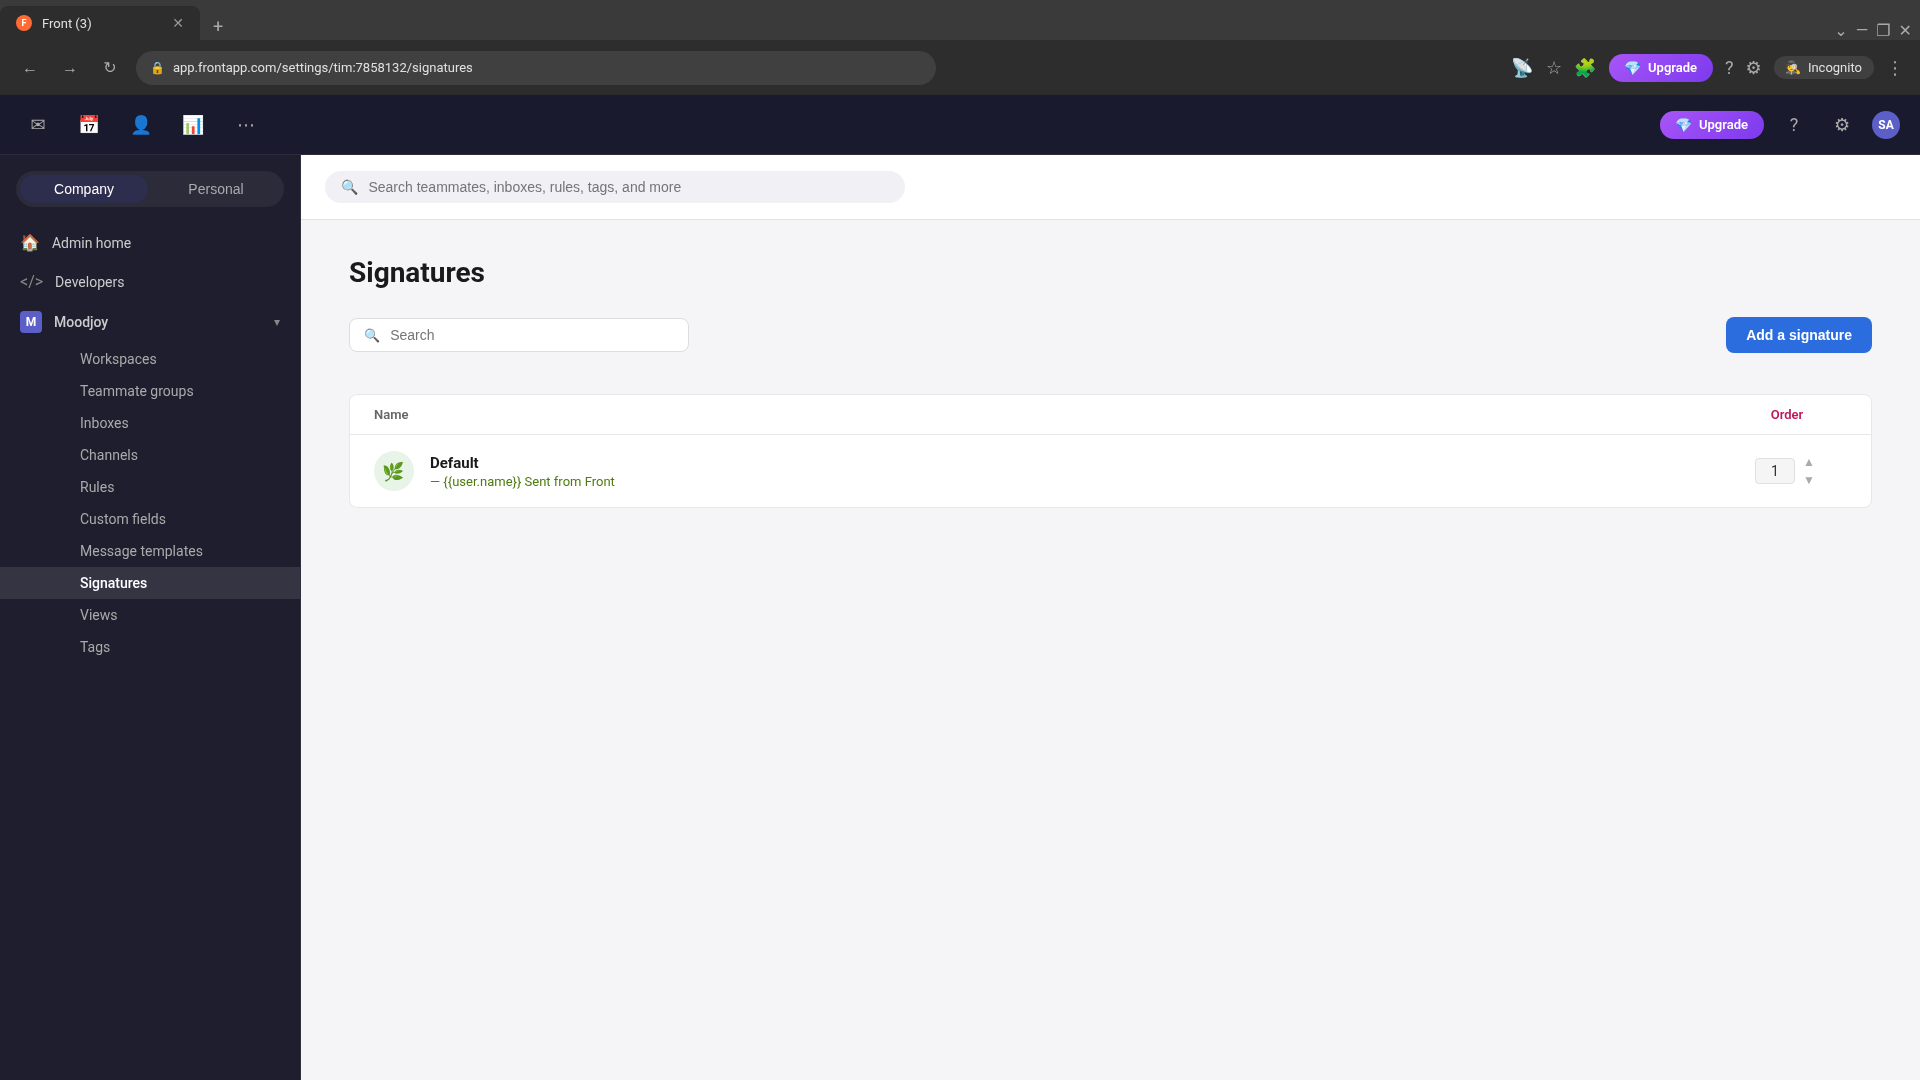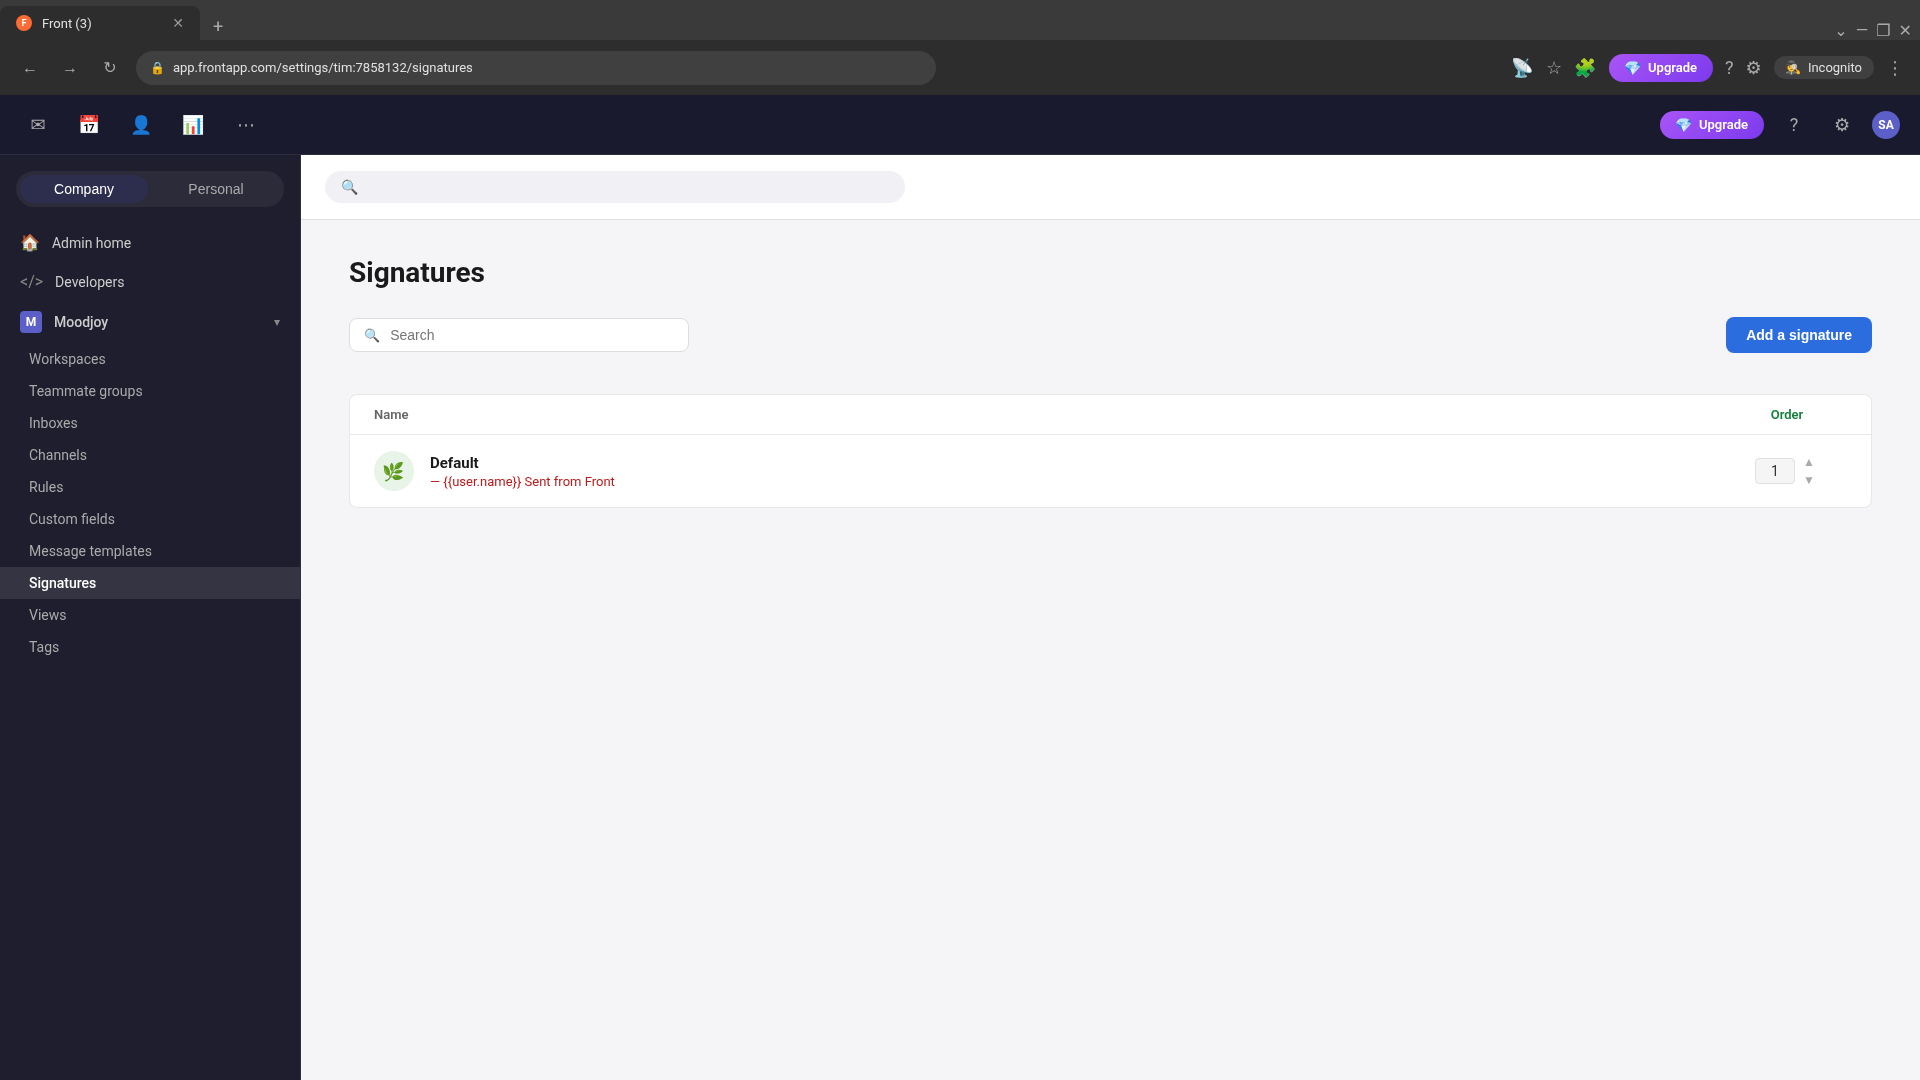--- a/index.html
+++ b/index.html
@@ -46,21 +46,21 @@
 
     .company-toggle { display: flex; margin: 16px; gap: 4px; background: rgba(255,255,255,0.06); border-radius: 20px; padding: 4px; }
     .toggle-btn { flex: 1; padding: 6px 16px; border-radius: 16px; font-size: 14px; font-weight: 500; cursor: pointer; text-align: center; border: none; }
     .toggle-btn.active { background: #2d2d4e; color: white; }
     .toggle-btn.inactive { background: transparent; color: #aaa; }
     .sidebar-item { padding: 10px 20px; display: flex; align-items: center; gap: 12px; cursor: pointer; color: #ccc; font-size: 14px; font-weight: 400; }
     .sidebar-item .item-icon { font-size: 16px; color: #888; }
     .sidebar-group-header { padding: 10px 20px; display: flex; align-items: center; gap: 12px; cursor: pointer; color: #ccc; font-size: 14px; font-weight: 500; }
     .sidebar-group-header .group-icon { font-size: 16px; }
     .sidebar-group-header .chevron { margin-left: auto; color: #888; font-size: 12px; }
-    .sidebar-subitem { padding: 8px 20px 8px 29px; cursor: pointer; color: #aaa; font-size: 14px; }
+    .sidebar-subitem { padding: 8px 20px 8px 80px; cursor: pointer; color: #aaa; font-size: 14px; }
     .sidebar-subitem.active { background: rgba(255,255,255,0.1); color: white; font-weight: 500; }
 
     
     .content-area { flex: 1; background: #f5f5f7; overflow-y: auto; }
 
     
     .content-search { padding: 16px 24px; border-bottom: 1px solid #e0e0e0; background: white; }
     .search-box { display: flex; align-items: center; gap: 10px; background: #f0f0f5; border-radius: 20px; padding: 8px 16px; max-width: 580px; }
     .search-box input { border: none; background: transparent; font-size: 14px; color: #666; outline: none; flex: 1; }
     .search-box .search-icon { color: #999; font-size: 14px; }
@@ -72,28 +72,28 @@
     .signatures-toolbar { display: flex; align-items: center; justify-content: space-between; margin-bottom: 24px; }
     .sig-search { display: flex; align-items: center; gap: 10px; background: white; border: 1px solid #ddd; border-radius: 8px; padding: 8px 14px; min-width: 340px; }
     .sig-search input { border: none; background: transparent; font-size: 14px; color: #999; outline: none; flex: 1; }
     .sig-search .search-icon { color: #bbb; font-size: 13px; }
     .add-sig-btn { background: #2b6cde; color: white; border: none; border-radius: 8px; padding: 10px 20px; font-size: 14px; font-weight: 600; cursor: pointer; white-space: nowrap; }
 
     
     .sig-table { background: white; border-radius: 8px; overflow: hidden; border: 1px solid #e8e8e8; margin-top: 41px; }
     .sig-table-header { display: flex; align-items: center; padding: 12px 24px; border-bottom: 1px solid #e8e8e8; }
     .col-name { flex: 1; font-size: 13px; font-weight: 600; color: #666; text-transform: none; }
-    .col-order { width: 120px; font-size: 13px; font-weight: 600; color: #15803d; text-align: center; }
+    .col-order { width: 120px; font-size: 13px; font-weight: 600; color: #be185d; text-align: center; }
 
     .sig-row { display: flex; align-items: center; padding: 16px 24px; border-bottom: 1px solid #f0f0f0; }
     .sig-row:last-child { border-bottom: none; }
     .sig-avatar { width: 40px; height: 40px; border-radius: 50%; background: #e8f4e8; display: flex; align-items: center; justify-content: center; margin-right: 16px; flex-shrink: 0; font-size: 18px; }
     .sig-info { flex: 1; }
     .sig-name { font-size: 15px; font-weight: 700; color: #1a1a1a; }
-    .sig-preview { font-size: 13px; color: #b91c1c; margin-top: 2px; }
+    .sig-preview { font-size: 13px; color: #4d7c0f; margin-top: 2px; }
     .sig-order-control { width: 120px; display: flex; align-items: center; justify-content: center; gap: 4px; }
     .order-value { background: #f5f5f5; border: 1px solid #e0e0e0; border-radius: 4px; padding: 4px 12px; font-size: 14px; color: #333; min-width: 40px; text-align: center; }
     .order-arrows { display: flex; flex-direction: column; gap: 2px; }
     .order-arrow { background: none; border: none; cursor: pointer; color: #aaa; font-size: 12px; padding: 0; display: flex; align-items: center; justify-content: center; width: 20px; height: 16px; }
   </style>
 </head>
 <body>
 
 <div class="browser-chrome">
   <div class="browser-tabs">
@@ -193,20 +193,21 @@
           <div class="sidebar-subitem">Views</div>
           <div class="sidebar-subitem">Tags</div>
         </div>
     </div>
 
     <div class="content-area">
 
       <div class="content-search">
         <div class="search-box">
           <span class="search-icon">🔍</span>
+          <input type="text" placeholder="Search teammates, inboxes, rules, tags, and more" style="">
         </div>
       </div>
 
       <div class="page-content">
         <h1 class="page-title">Signatures</h1>
 
         <div class="signatures-toolbar">
           <div class="sig-search">
             <span class="search-icon">🔍</span>
             <input type="text" placeholder="Search" style="">

